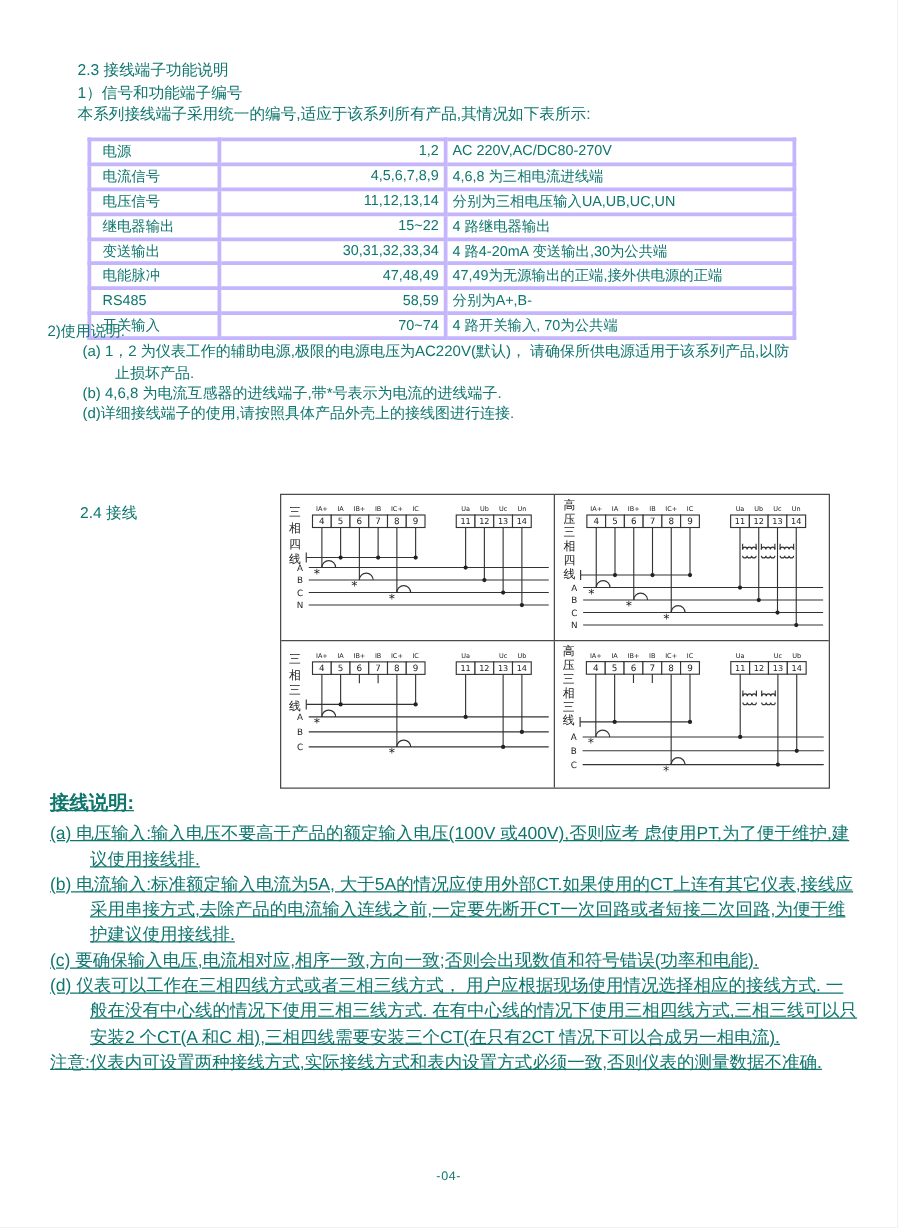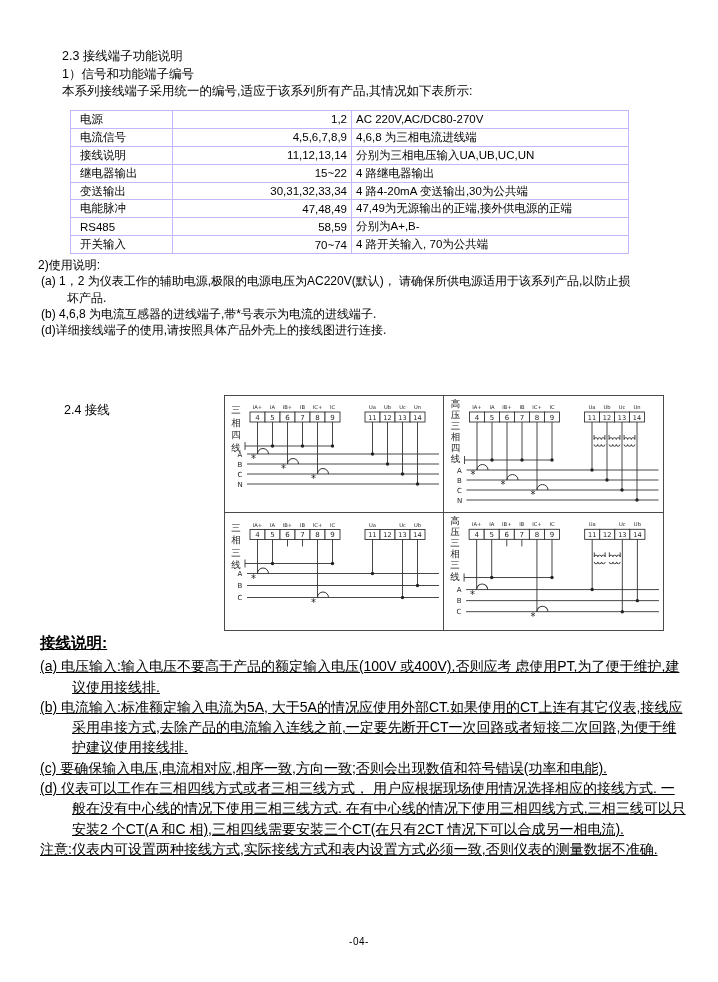--- a/index.html
+++ b/index.html
@@ -1,26 +1,26 @@
 <!DOCTYPE html>
 <html><head>
 <meta charset="utf-8">
 <style>
   html,body{margin:0;padding:0;background:#e8e8e8;}
   .page{position:relative;width:718px;height:982px;background:#ffffff;
-        font-family:"Liberation Sans","DejaVu Sans",sans-serif;color:#000000;overflow:hidden;margin:0 auto;}
+        font-family:"Liberation Sans","DejaVu Sans",sans-serif;color:#0f766e;overflow:hidden;margin:0 auto;}
   #top-head{position:absolute;left:62px;top:48px;font-size:12.5px;line-height:17.5px;}
   #top-head .intro{margin-left:0;}
   #term-table{position:absolute;left:70px;top:110px;border-collapse:collapse;background:#fff;}
-  #term-table td{border:1px solid #c4b5fd;font-size:11.5px;height:16.9px;padding:0 4px;white-space:nowrap;}
+  #term-table td{border:3px solid #c4b5fd;font-size:11.5px;height:16.9px;padding:0 4px;white-space:nowrap;}
   #term-table td.c0{width:88px;padding-left:9px;}
   #term-table td.c1{width:127px;text-align:right;padding-left:47px;}
   #term-table td.c2{width:268px;}
   #usage{position:absolute;left:38px;top:257px;width:604px;font-size:12px;line-height:16.3px;}
-  .usage-item{margin-left:3px;padding-left:26px;text-indent:-26px;}
+  .usage-item{margin-left:28px;padding-left:26px;text-indent:-26px;}
   #wiring-label{position:absolute;left:64px;top:402px;font-size:12.5px;}
   #diagram-grid{position:absolute;left:224px;top:395px;width:438px;border:1.5px solid #4a4a4a;
                 display:grid;grid-template-columns:219px 219px;background:#fff;}
   .dg-cell{box-sizing:border-box;width:219px;height:117px;}
   .dg-cell:nth-child(odd){border-right:1.5px solid #4a4a4a;}
   .dg-cell:nth-child(-n+2){border-bottom:1.5px solid #4a4a4a;}
   .dg-cell svg{width:100%;height:100%;display:block;}
   svg text{font-family:"DejaVu Sans",sans-serif;fill:#222;}
   #notes{position:absolute;left:40px;top:633px;width:648px;font-size:14px;line-height:20.3px;text-decoration:underline;}
   #notes-title{font-weight:bold;font-size:15.5px;margin-bottom:3px;}
@@ -46,21 +46,21 @@
           <td class="c0">电源</td>
           <td class="c1">1,2</td>
           <td class="c2">AC 220V,AC/DC80-270V</td>
         </tr>
         <tr>
           <td class="c0">电流信号</td>
           <td class="c1">4,5,6,7,8,9</td>
           <td class="c2">4,6,8 为三相电流进线端</td>
         </tr>
         <tr>
-          <td class="c0">接线说明</td>
+          <td class="c0">电压信号</td>
           <td class="c1">11,12,13,14</td>
           <td class="c2">分别为三相电压输入UA,UB,UC,UN</td>
         </tr>
         <tr>
           <td class="c0">继电器输出</td>
           <td class="c1">15~22</td>
           <td class="c2">4 路继电器输出</td>
         </tr>
         <tr>
           <td class="c0">变送输出</td>

